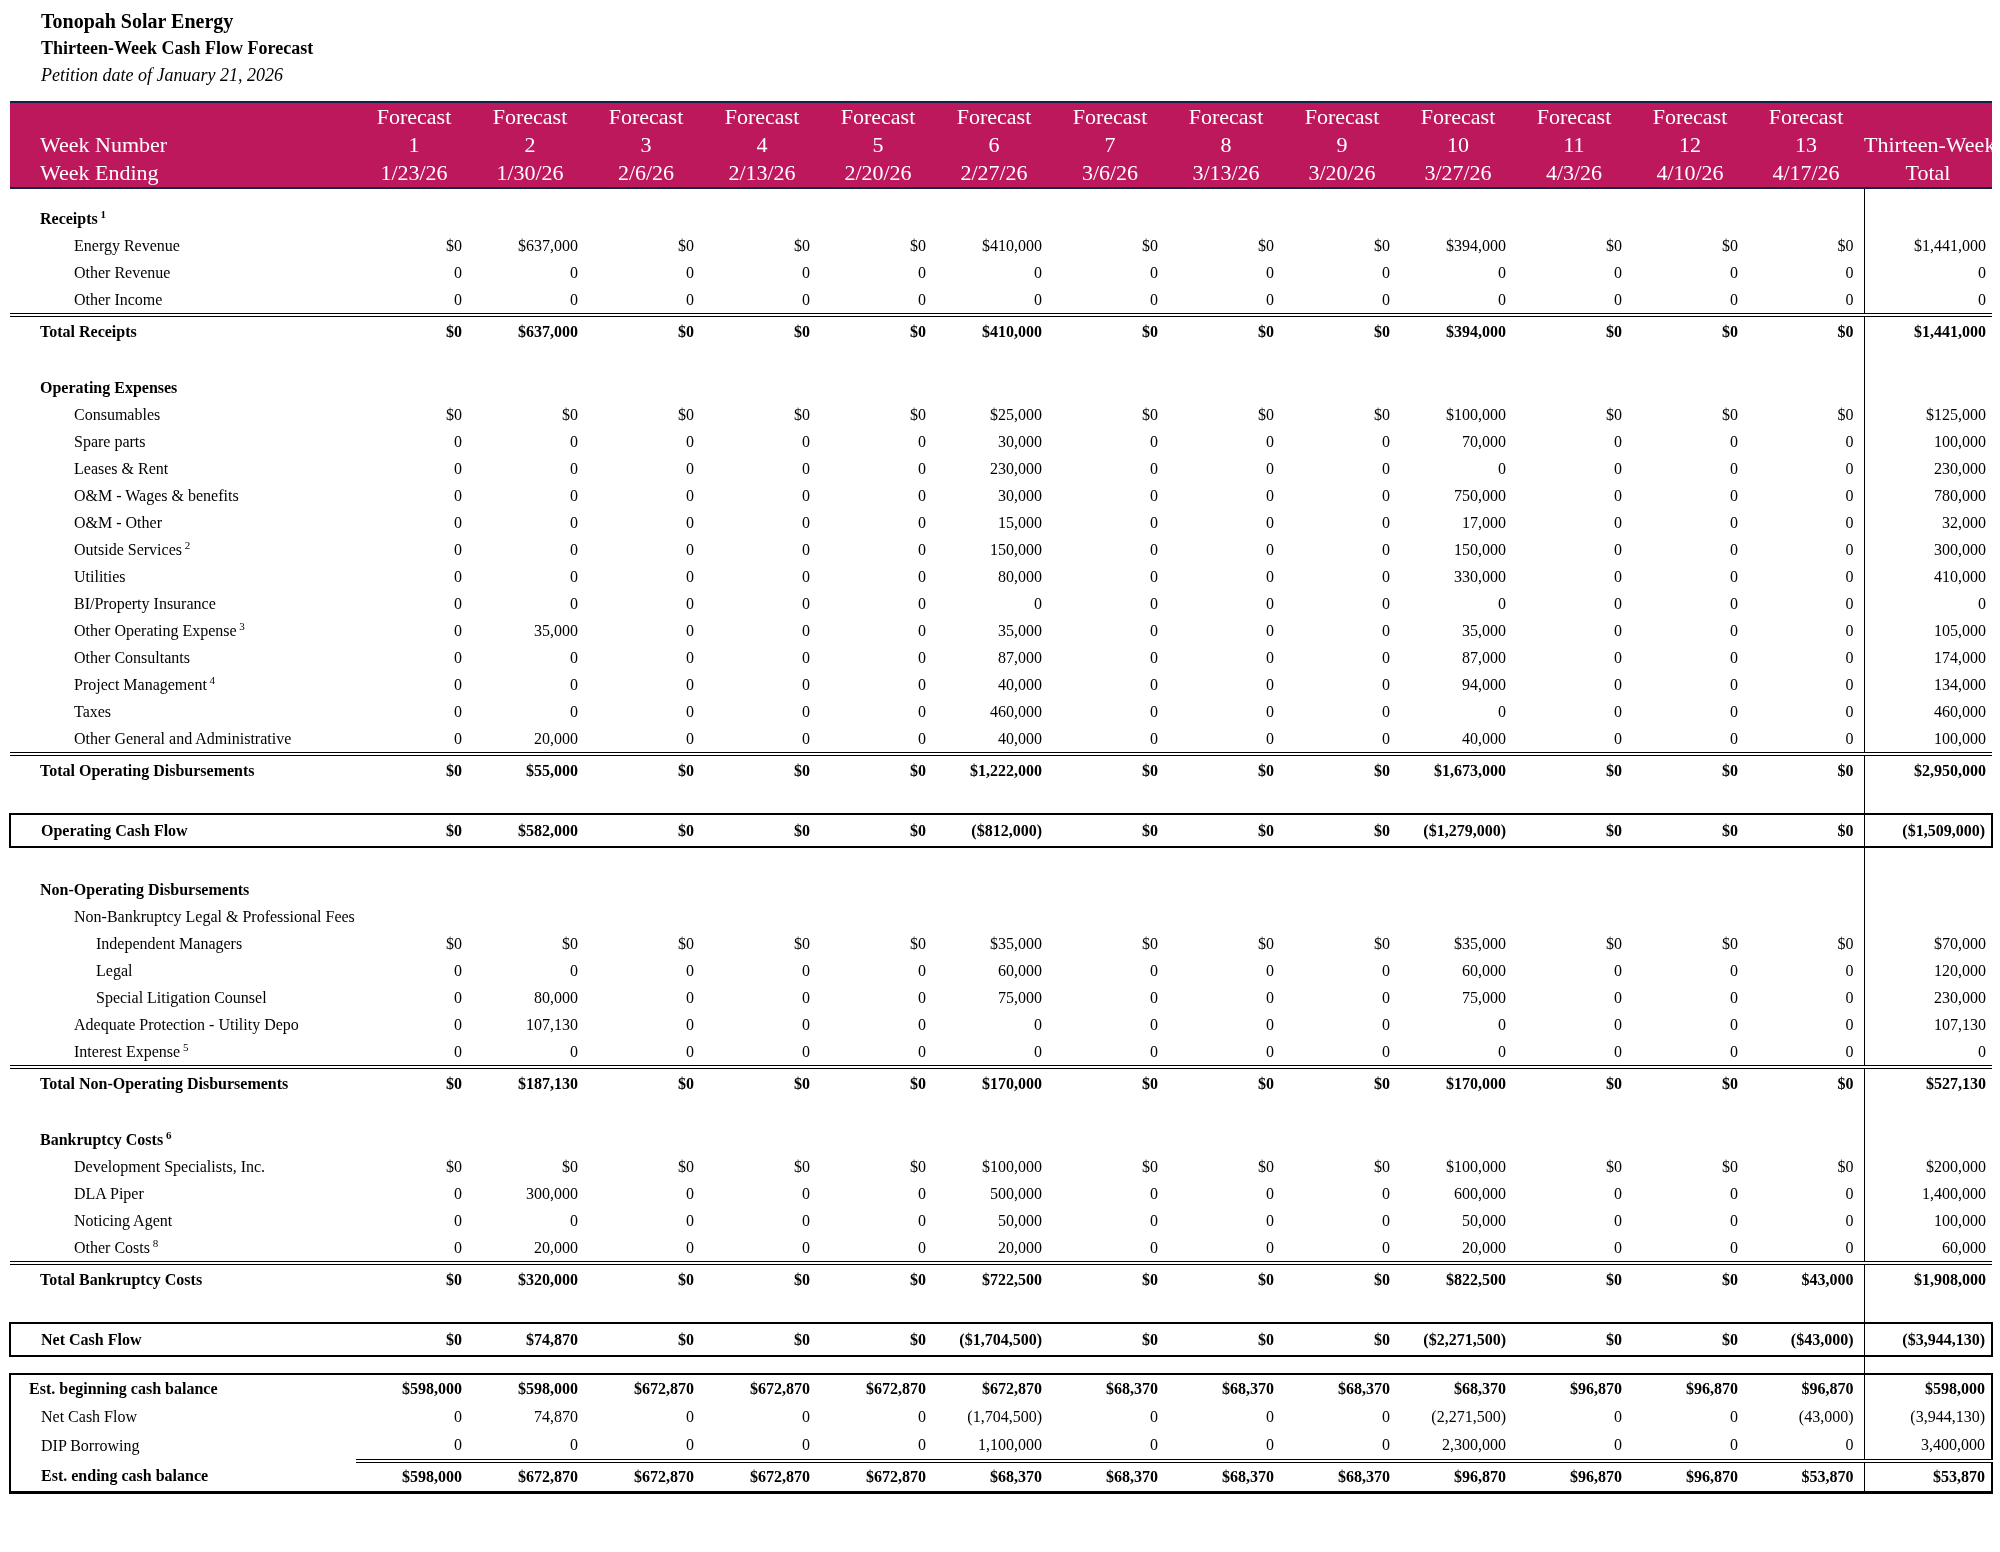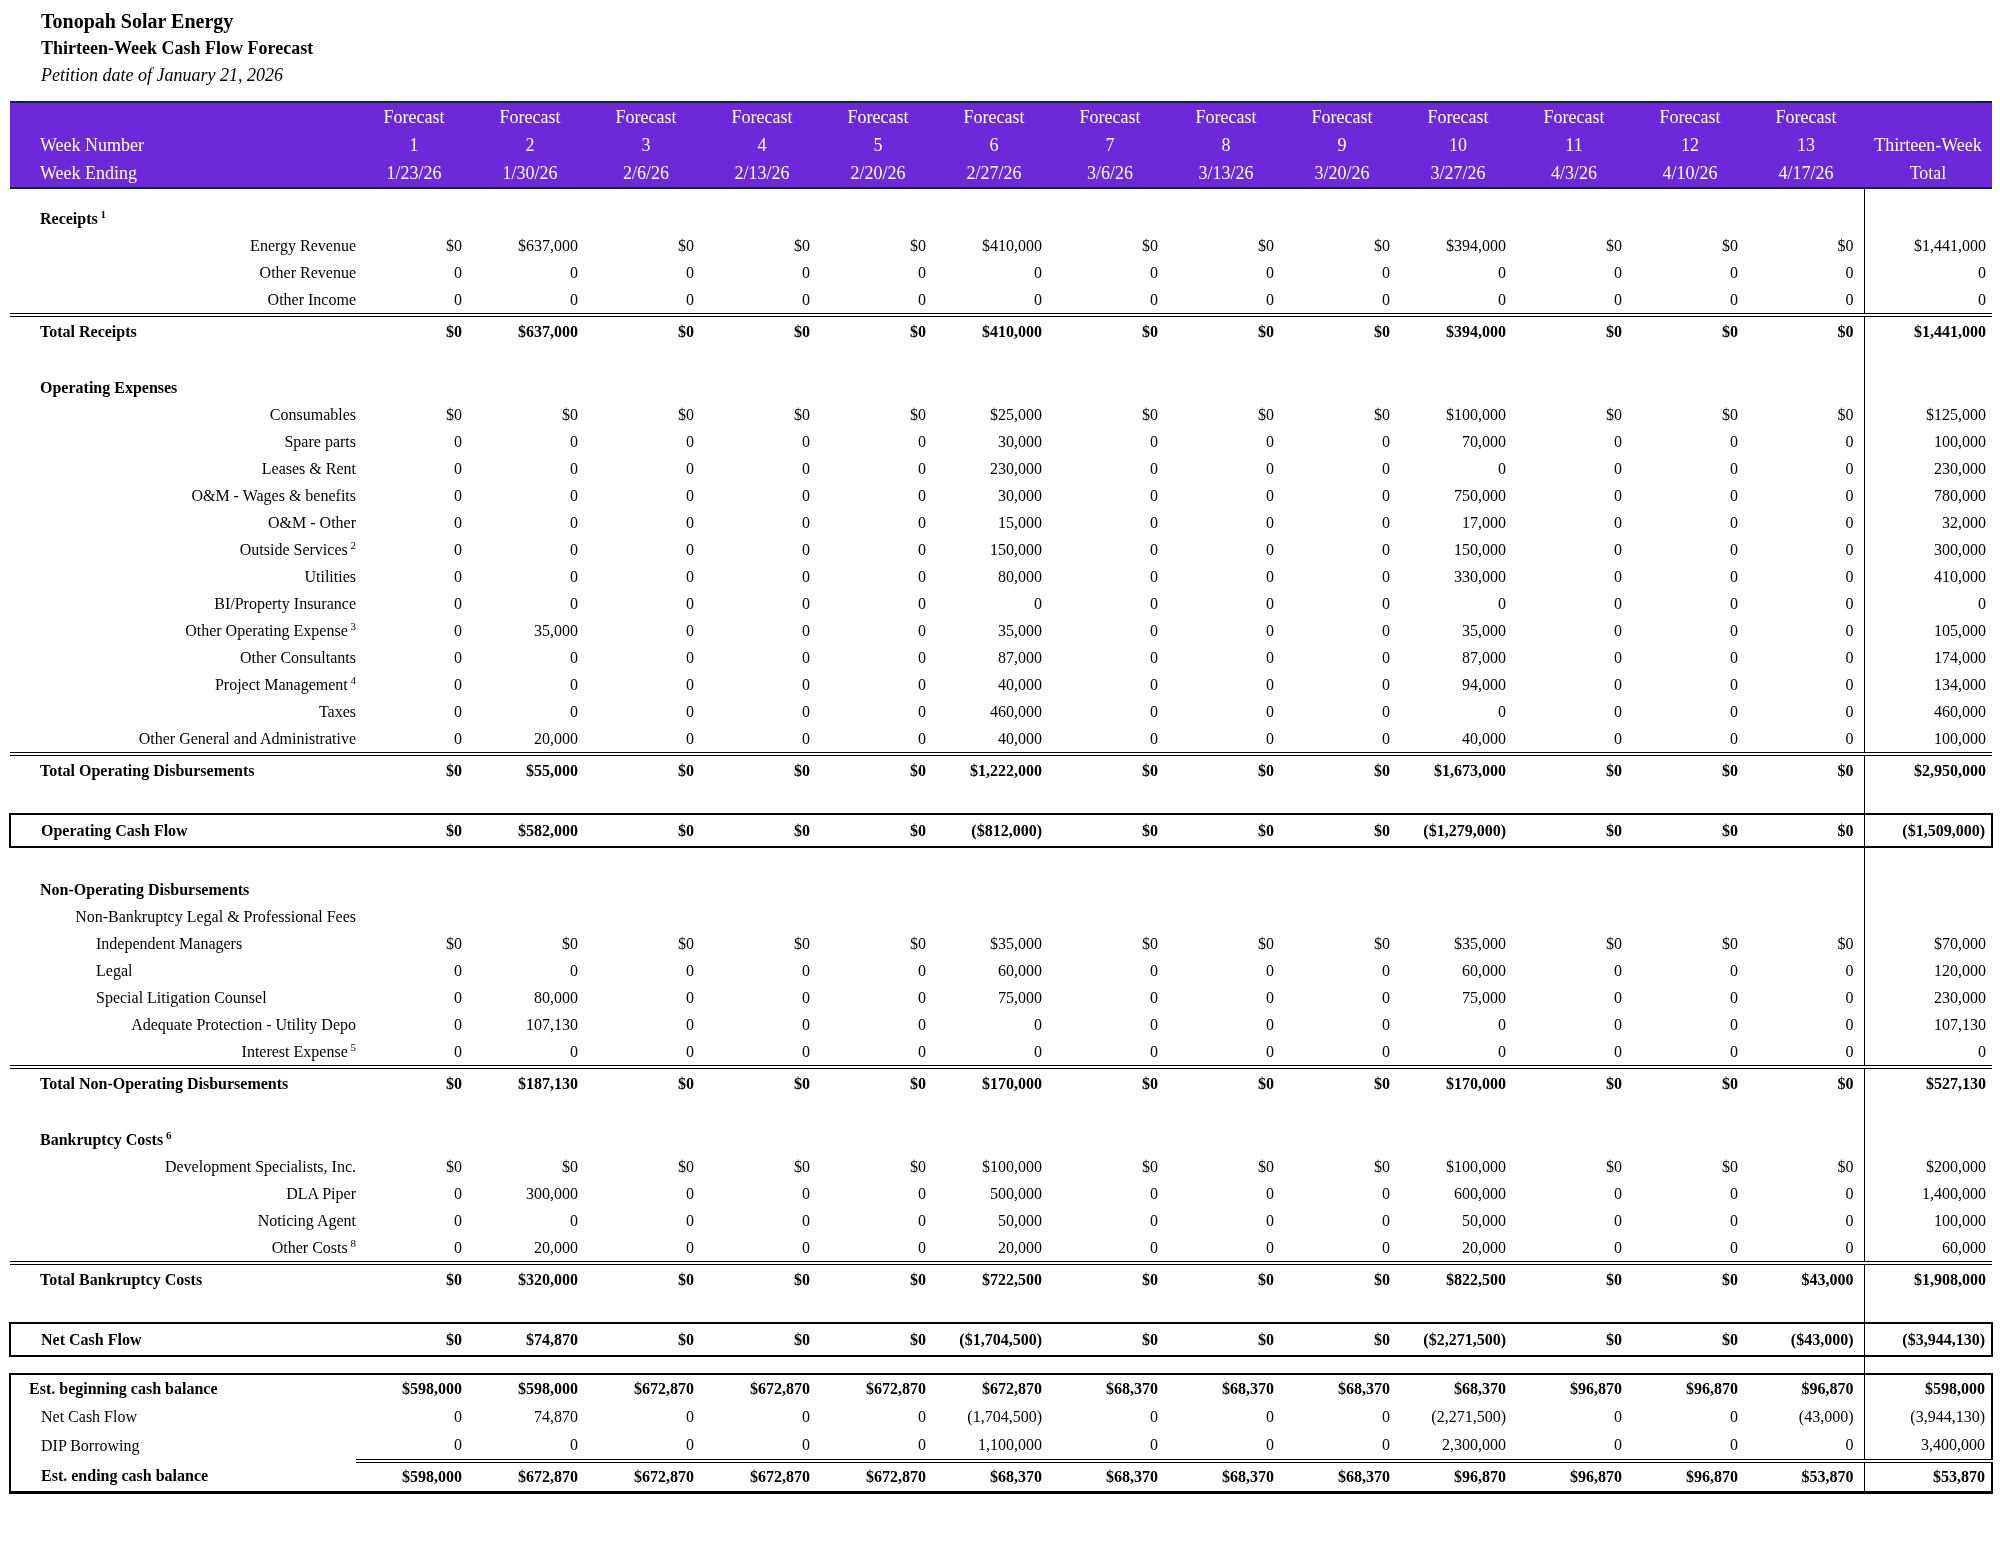--- a/index.html
+++ b/index.html
@@ -10,34 +10,34 @@
   .titles { padding:8px 0 0 8px;margin-left:33px; }
   .t1 { font-weight:bold; font-size:20px; line-height:27px; }
   .t2 { font-weight:bold; font-size:18px; line-height:26px; }
   .t3 { font-style:italic; font-size:18px; line-height:28px; }
 
   table.cf {
     border-collapse:collapse; table-layout:fixed;
     width:1982px; margin:12px 0 0 9px;
   }
   thead th {
-    background:#6d28d9; color:#fff; font-weight:normal; font-size:18px;
+    background:#be185d; color:#fff; font-weight:normal; font-size:22px;
     height:28px; text-align:center; padding:0; white-space:nowrap; overflow:hidden;
   }
   thead tr:first-child th { border-top:2px solid #13224a; }
   thead tr:last-child th { border-bottom:2px solid #13224a; }
   th.hl { text-align:left; padding-left:30px; }
 
   tbody td {
     height:27px; font-size:16px; padding:0 10px 0 0;
     white-space:nowrap; overflow:hidden; vertical-align:middle;
   }
   td.lab { text-align:left; padding-right:0; }
   td.i0 { padding-left:30px; }
-  td.i1 { padding-left:64px;text-align:right; }
+  td.i1 { padding-left:64px; }
   td.i2 { padding-left:86px; }
   td.val { text-align:right; }
   td.tot { text-align:right; border-left:1.5px solid #000; padding-right:6px; }
 
   tr.b td { font-weight:bold; }
   tr.totalr td { border-top:4px double #000; font-weight:bold; height:29px; }
   tr.boxed td { border-top:2px solid #000; border-bottom:2px solid #000; font-weight:bold; height:31px; }
   tr.boxed td:first-child { border-left:2px solid #000; }
   tr.boxed td:last-child  { border-right:2px solid #000; }
   tr.sp td { height:28px; }

